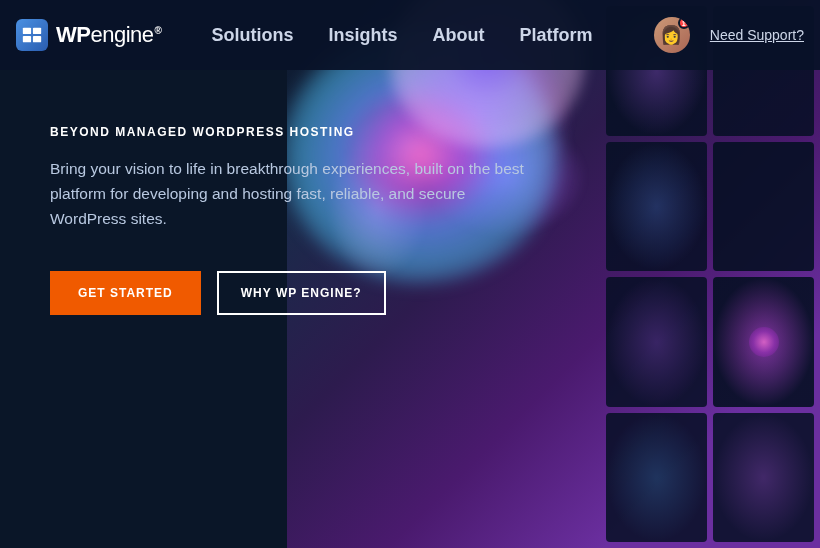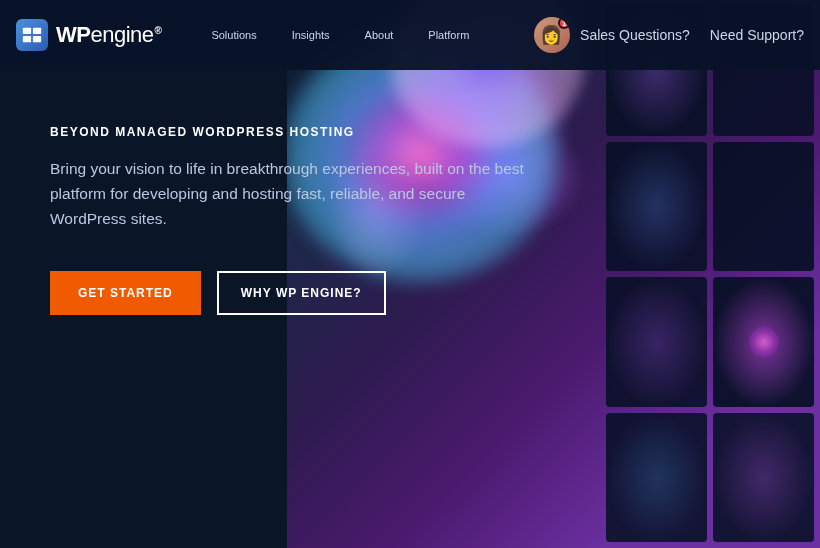--- a/index.html
+++ b/index.html
@@ -197,22 +197,22 @@
 
     .nav-links {
       display: flex;
       align-items: center;
       gap: 35px;
       flex: 1;
     }
 
     .nav-link {
       color: #cdd6e8;
-      font-size: 11px;
-      font-weight: 400;
+      font-size: 18px;
+      font-weight: 700;
       cursor: pointer;
       text-decoration: none;
     }
 
     .nav-right {
       display: flex;
       align-items: center;
       gap: 20px;
     }
 
@@ -253,20 +253,21 @@
     .sales-questions {
       color: #cdd6e8;
       font-size: 14px;
       cursor: pointer;
     }
 
     .need-support {
       color: #cdd6e8;
       font-size: 14px;
       cursor: pointer;
+      text-decoration: underline;
     }
 
     
     .hero-content {
       position: relative;
       z-index: 10;
       padding: 55px 50px 0 50px;
       max-width: 580px;
     }
 
@@ -367,21 +368,20 @@
     <a class="nav-link">About</a>
     <a class="nav-link">Platform</a>
   </div>
 
   <div class="nav-right">
     <div style="display:flex;align-items:center;gap:10px;">
       <div class="sales-avatar">
         <span class="avatar-face">👩</span>
         <div class="avatar-badge">1</div>
       </div>
-      <span class="sales-questions">Sales Questions?</span>
     </div>
     <span class="need-support">Need Support?</span>
   </div>
 </nav>
 
 <div class="hero-content">
   <p class="eyebrow">BEYOND MANAGED WORDPRESS HOSTING</p>
   <p class="hero-subtitle">Bring your vision to life in breakthrough experiences, built on the best platform for developing and hosting fast, reliable, and secure WordPress sites.</p>
 
   <div class="cta-buttons">

